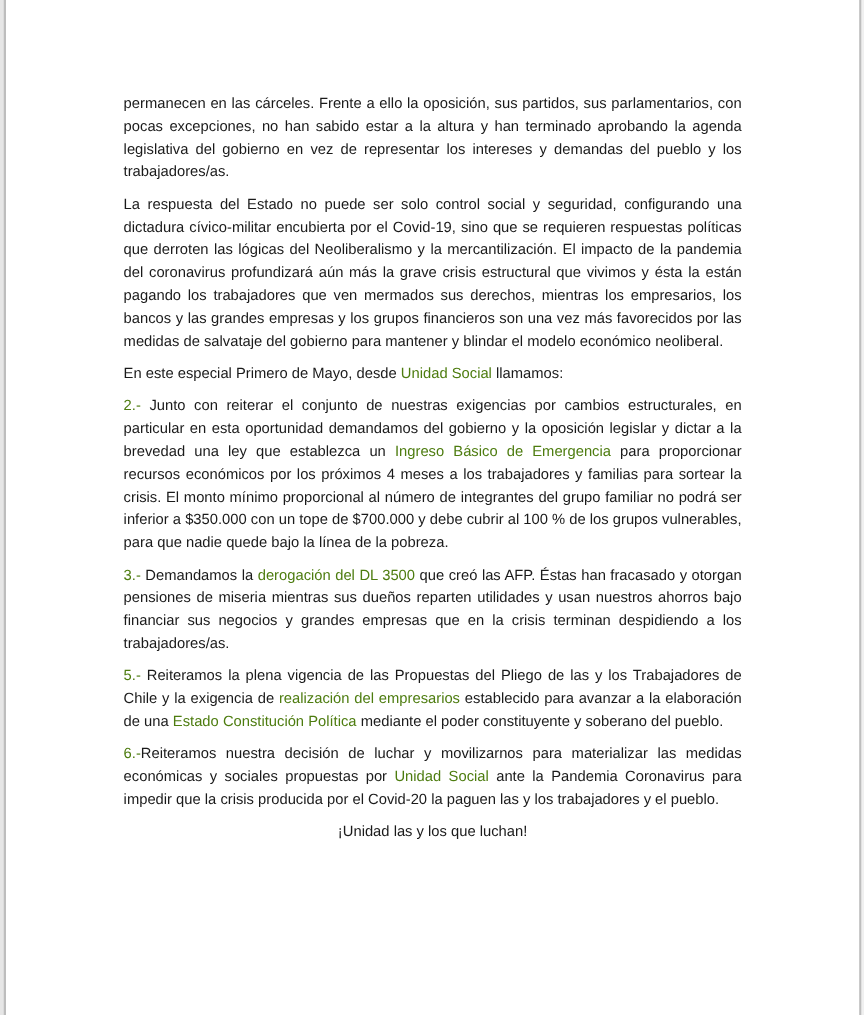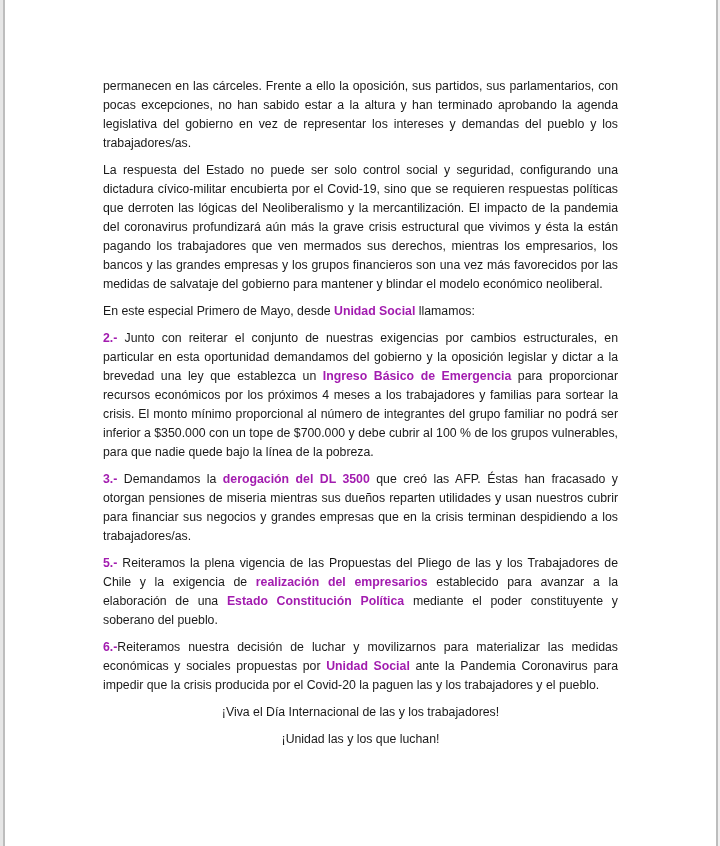--- a/index.html
+++ b/index.html
@@ -30,37 +30,36 @@
     font-family: "Liberation Sans", sans-serif;
     font-size: 12.3px;
     line-height: 19px;
     color: #1a1a1a;
   }
   .page p {
     margin: 0 0 8px 0;
     text-align: justify;
   }
   .page p.center { text-align: center; margin-bottom: 8px; }
-  b { font-weight: bold; color: #a21caf; }
+  b { font-weight: normal; color: #4d7c0f; }
 </style>
 </head>
 <body>
 
 <div class="edge-left"></div>
 <div class="edge-left-line"></div>
 <div class="edge-right-line"></div>
 <div class="edge-right"></div>
 
 <div class="page">
   <div id="body-paragraphs">
       <p><span>permanecen en las cárceles.  Frente a ello la oposición, sus partidos, sus parlamentarios, con pocas excepciones, no han sabido estar a la altura y han terminado aprobando la agenda legislativa del gobierno en vez de representar los intereses y demandas del pueblo y los trabajadores/as.</span></p>
       <p><span>La respuesta del Estado no puede ser solo control social y seguridad, configurando una dictadura cívico-militar encubierta por el Covid-19, sino que se requieren respuestas políticas que derroten las lógicas del Neoliberalismo y la mercantilización. El impacto de la pandemia del coronavirus profundizará aún más la grave crisis estructural que vivimos y ésta la están pagando los trabajadores que ven mermados sus derechos, mientras los empresarios, los bancos y las grandes empresas y los grupos financieros son una vez más favorecidos por las medidas de salvataje del gobierno para mantener y blindar el modelo económico neoliberal.</span></p>
       <p><span>En este especial Primero de Mayo,  desde </span><b>Unidad Social</b><span> llamamos:</span></p>
       <p><b>2.-</b><span> Junto con reiterar el conjunto de nuestras exigencias por cambios estructurales, en particular en esta oportunidad demandamos del gobierno y la oposición legislar y dictar a la brevedad una ley que establezca un </span><b>Ingreso Básico de Emergencia</b><span> para proporcionar recursos económicos por los próximos 4 meses a los trabajadores y familias para sortear la crisis. El monto mínimo proporcional al número de integrantes del grupo familiar no podrá ser inferior a $350.000 con un tope de $700.000 y debe cubrir al 100 % de los grupos vulnerables, para que nadie quede bajo la línea de la pobreza.</span></p>
-      <p><b>3.-</b><span> Demandamos la </span><b>derogación del DL 3500</b><span> que creó las AFP. Éstas han fracasado y otorgan pensiones de miseria mientras sus dueños reparten utilidades y usan nuestros cubrir para financiar sus negocios y grandes empresas que en la crisis terminan despidiendo a  los trabajadores/as.</span></p>
+      <p><b>3.-</b><span> Demandamos la </span><b>derogación del DL 3500</b><span> que creó las AFP. Éstas han fracasado y otorgan pensiones de miseria mientras sus dueños reparten utilidades y usan nuestros ahorros bajo financiar sus negocios y grandes empresas que en la crisis terminan despidiendo a  los trabajadores/as.</span></p>
       <p><b>5.-</b><span> Reiteramos la plena vigencia de las Propuestas del Pliego de las y los Trabajadores de Chile  y la exigencia de </span><b>realización del empresarios</b><span> establecido para avanzar a la elaboración de una  </span><b>Estado Constitución Política</b><span> mediante el poder constituyente y soberano del pueblo.</span></p>
       <p><b>6.-</b><span>Reiteramos nuestra decisión de luchar y movilizarnos para materializar las medidas económicas y sociales propuestas por </span><b>Unidad Social</b><span> ante la Pandemia Coronavirus para impedir que la crisis producida por el Covid-20 la paguen las y los trabajadores y el pueblo.</span></p>
     </div>
 
-  <p class="center">¡Viva el Día Internacional de las y los trabajadores!</p>
   <p class="center">¡Unidad las y los que luchan!</p>
 
 </div>
 
 </body></html>

